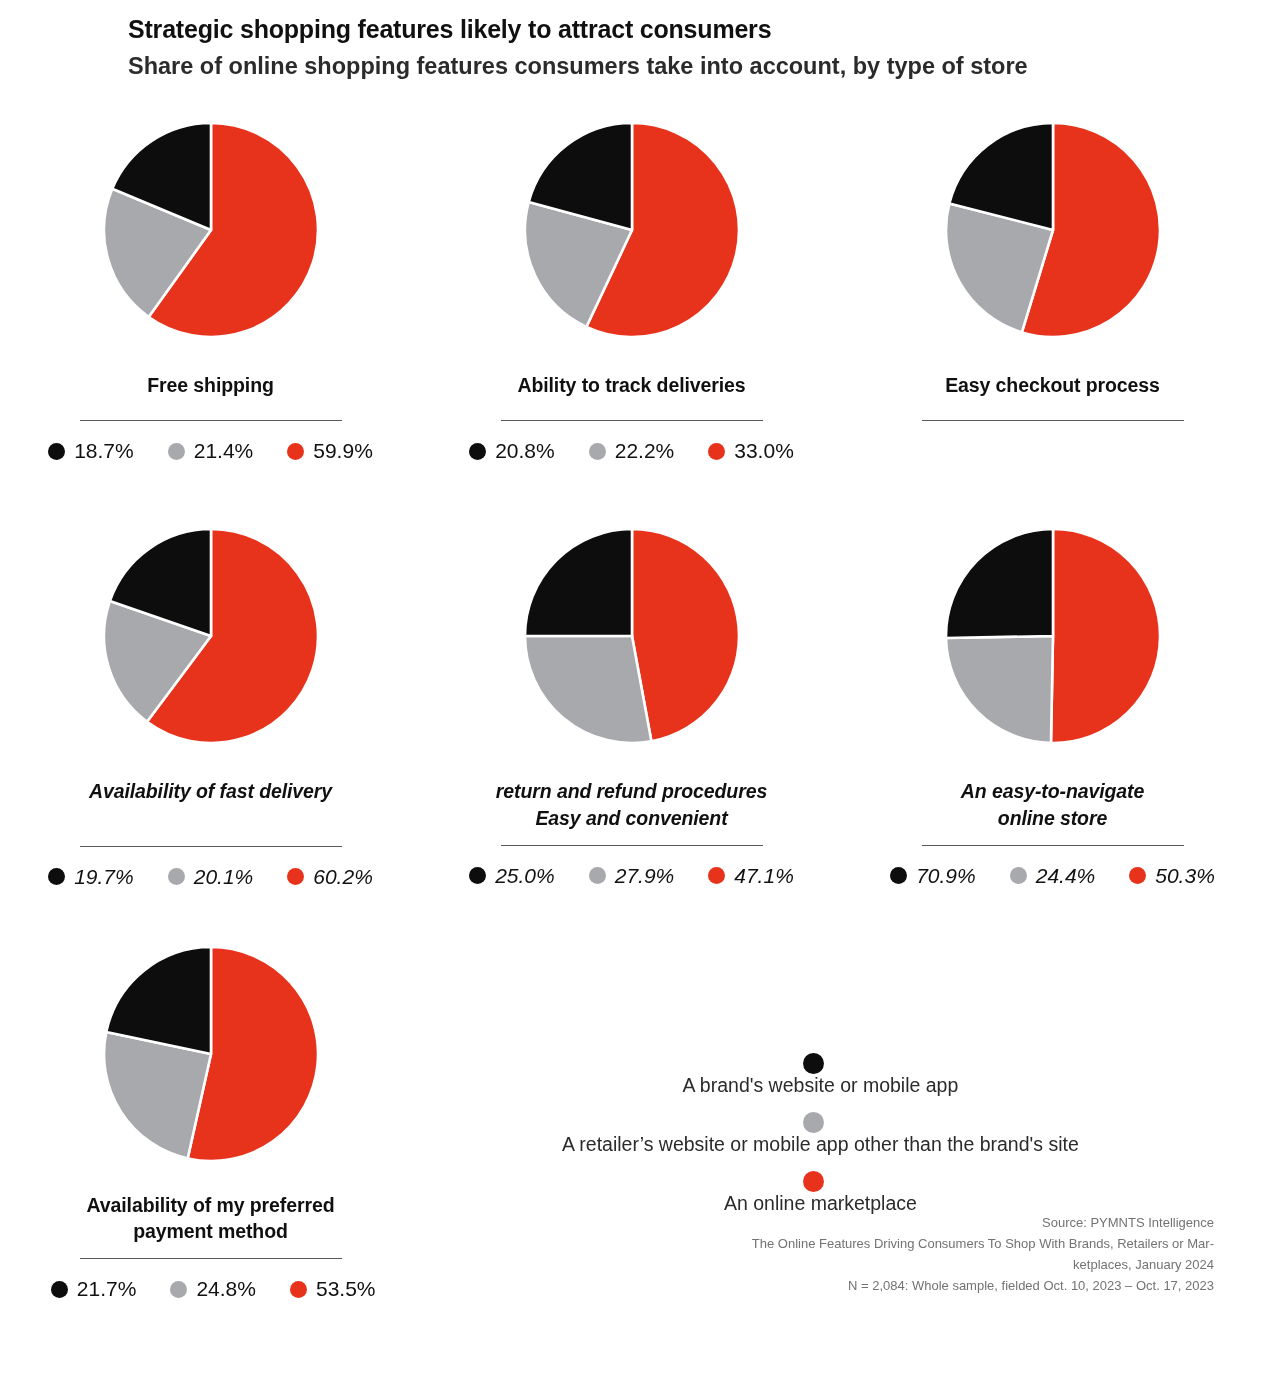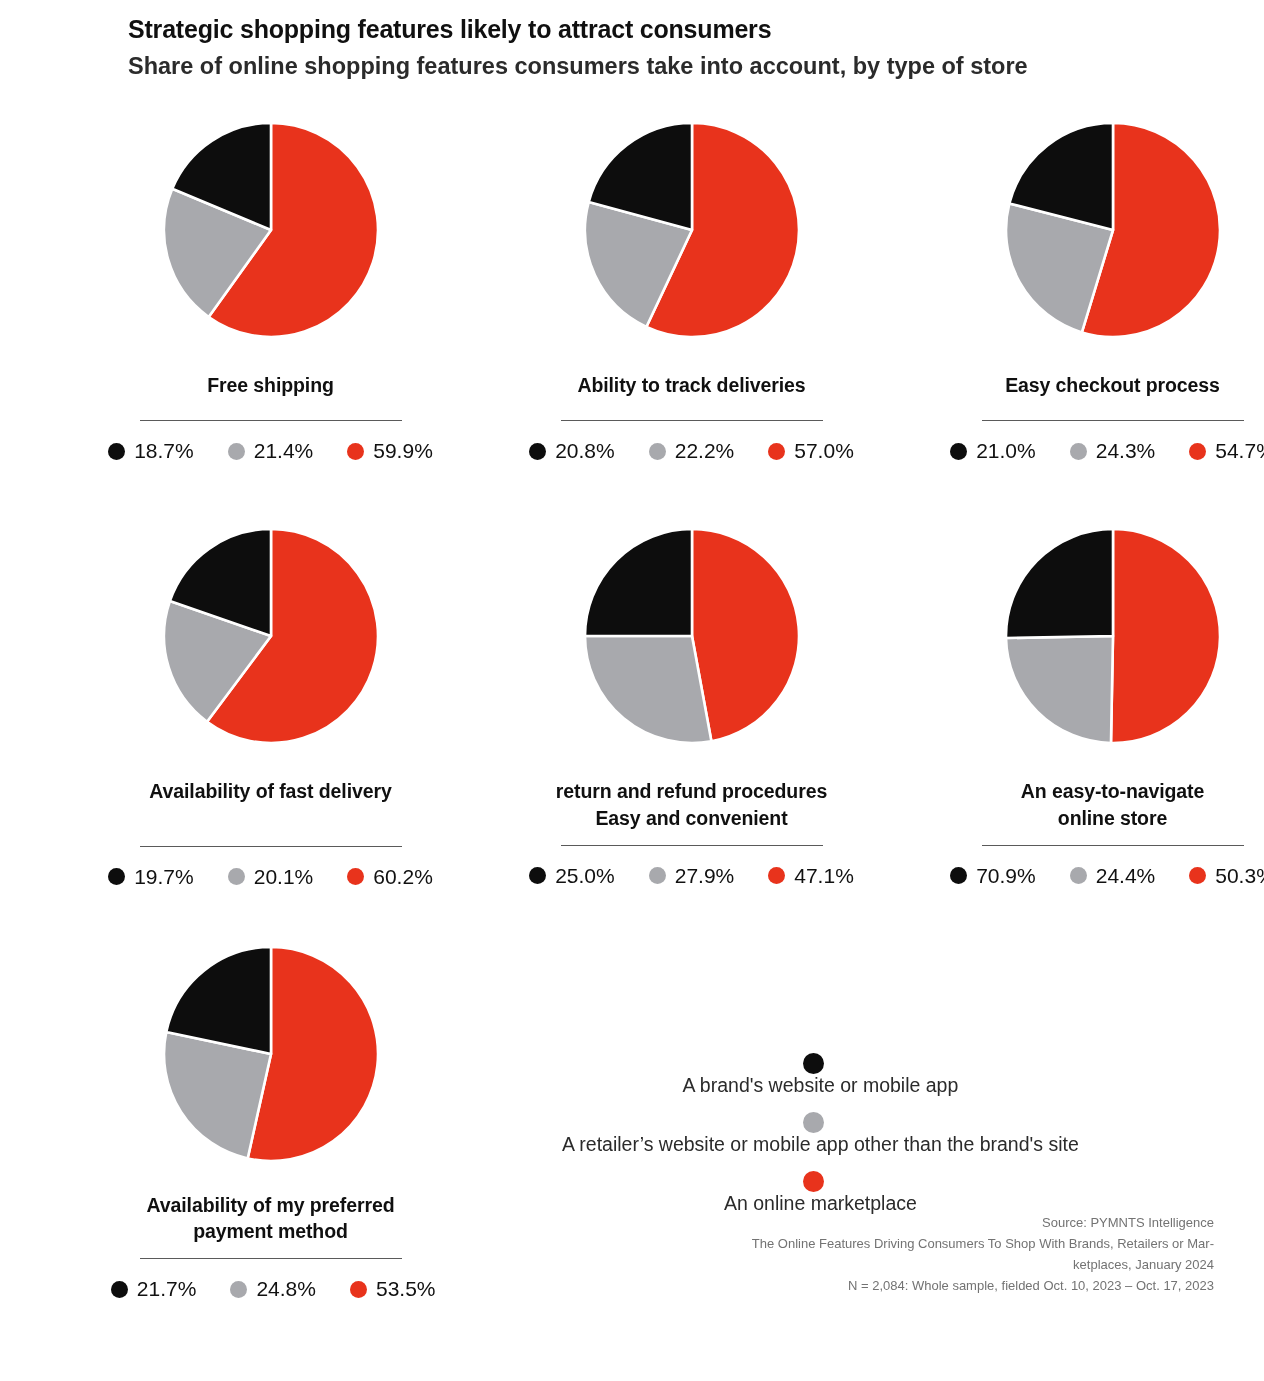--- a/index.html
+++ b/index.html
@@ -36,24 +36,23 @@
     font-weight: 700;
     color: #2b2b2b;
     line-height: 1.3;
     margin-top: 6px;
     white-space: nowrap;
   }
 
   
   #panel-grid {
     position: absolute;
-    left: 12px;
+    left: 0;
     top: 120px;
     width: 1180px;
-    padding-left: 48px;
   }
   .panel-row {
     display: flex;
     width: 1264px;
   }
   .panel {
     width: 421px;
     box-sizing: border-box;
     display: flex;
     flex-direction: column;
@@ -107,21 +106,21 @@
     margin-left: 9px;
     white-space: nowrap;
   }
 
   
   .row1 .panel-title { margin-top: 32px; }
   .row1 .panel-divider { margin-top: 22px; }
   .row1 .panel-legend { margin-top: 18px; }
 
   
-  .row2 { margin-top: 63px; }
+  .row2 { margin-top: 63px; font-style: italic; }
   .row2 .panel-title { margin-top: 32px; }
   .row2 .panel-divider { margin-top: 14px; }
   .row2 .panel-legend { margin-top: 18px; }
   .row2 .panel.single-line .panel-title { margin-top: 32px; }
   .row2 .panel.single-line .panel-divider { margin-top: 41px; }
 
   
   .row3 { margin-top: 55px; }
   .row3 .panel-title { margin-top: 28px; }
   .row3 .panel-divider { margin-top: 14px; }
@@ -225,52 +224,36 @@
        <span class="pl-val">20.8%</span>
      </div>
           <span class="gap-a"></span>
           <div class="pl-item">
        <span class="pl-dot" style="background:#a8a9ad"></span>
        <span class="pl-val">22.2%</span>
      </div>
           <span class="gap-a"></span>
           <div class="pl-item">
        <span class="pl-dot" style="background:#e8331c"></span>
-       <span class="pl-val">57.0%</span>
+       <span class="pl-val">33.0%</span>
      </div>
         </div>
     </div>
       <div class="panel single-line">
       <div class="pie-wrap">
           <svg viewBox="0 0 220 220" xmlns="http://www.w3.org/2000/svg">
             <path d="M 110 110 L 110.00 3.00 A 107 107 0 1 1 78.86 212.37 Z" fill="#e8331c" stroke="#ffffff" stroke-width="2.6" stroke-linejoin="round"></path>
             <path d="M 110 110 L 78.86 212.37 A 107 107 0 0 1 6.36 83.39 Z" fill="#a8a9ad" stroke="#ffffff" stroke-width="2.6" stroke-linejoin="round"></path>
             <path d="M 110 110 L 6.36 83.39 A 107 107 0 0 1 110.00 3.00 Z" fill="#0d0d0d" stroke="#ffffff" stroke-width="2.6" stroke-linejoin="round"></path>
           </svg>
         </div>
       <div class="panel-title">
           <div>Easy checkout process</div>
         </div>
       <div class="panel-divider"></div>
-      <div class="panel-legend">
-          <div class="pl-item">
-       <span class="pl-dot" style="background:#0d0d0d"></span>
-       <span class="pl-val">21.0%</span>
-     </div>
-          <span class="gap-a"></span>
-          <div class="pl-item">
-       <span class="pl-dot" style="background:#a8a9ad"></span>
-       <span class="pl-val">24.3%</span>
-     </div>
-          <span class="gap-a"></span>
-          <div class="pl-item">
-       <span class="pl-dot" style="background:#e8331c"></span>
-       <span class="pl-val">54.7%</span>
-     </div>
-        </div>
     </div>
     </div>
     <div class="panel-row row2">
       <div class="panel single-line">
       <div class="pie-wrap">
           <svg viewBox="0 0 220 220" xmlns="http://www.w3.org/2000/svg">
             <path d="M 110 110 L 110.00 3.00 A 107 107 0 1 1 46.02 195.77 Z" fill="#e8331c" stroke="#ffffff" stroke-width="2.6" stroke-linejoin="round"></path>
             <path d="M 110 110 L 46.02 195.77 A 107 107 0 0 1 8.88 75.02 Z" fill="#a8a9ad" stroke="#ffffff" stroke-width="2.6" stroke-linejoin="round"></path>
             <path d="M 110 110 L 8.88 75.02 A 107 107 0 0 1 110.00 3.00 Z" fill="#0d0d0d" stroke="#ffffff" stroke-width="2.6" stroke-linejoin="round"></path>
           </svg>

